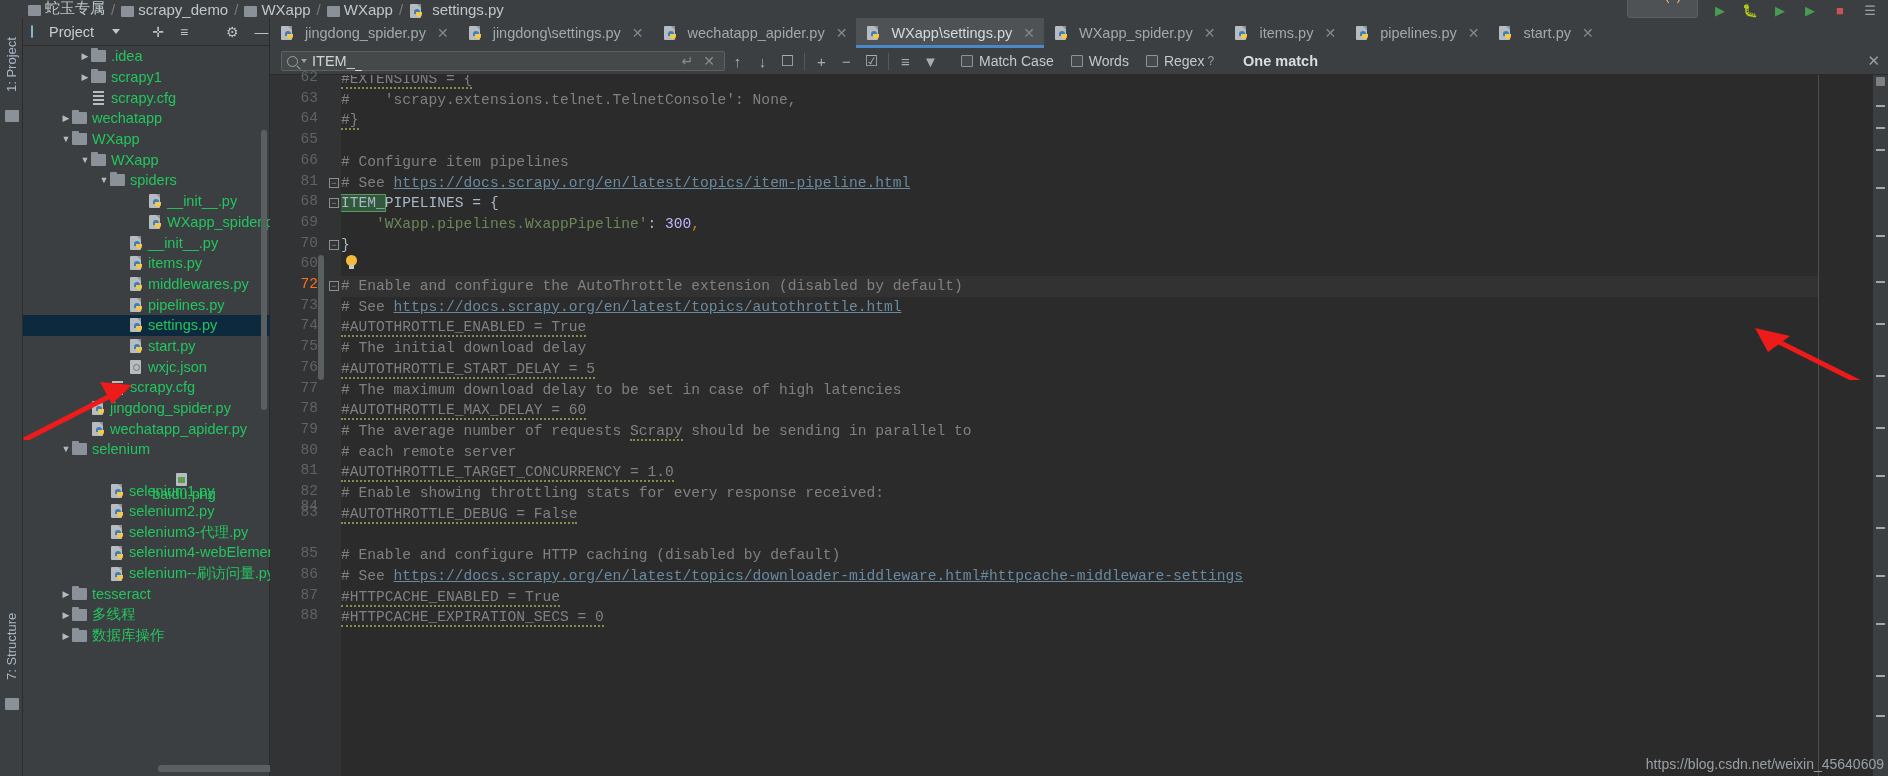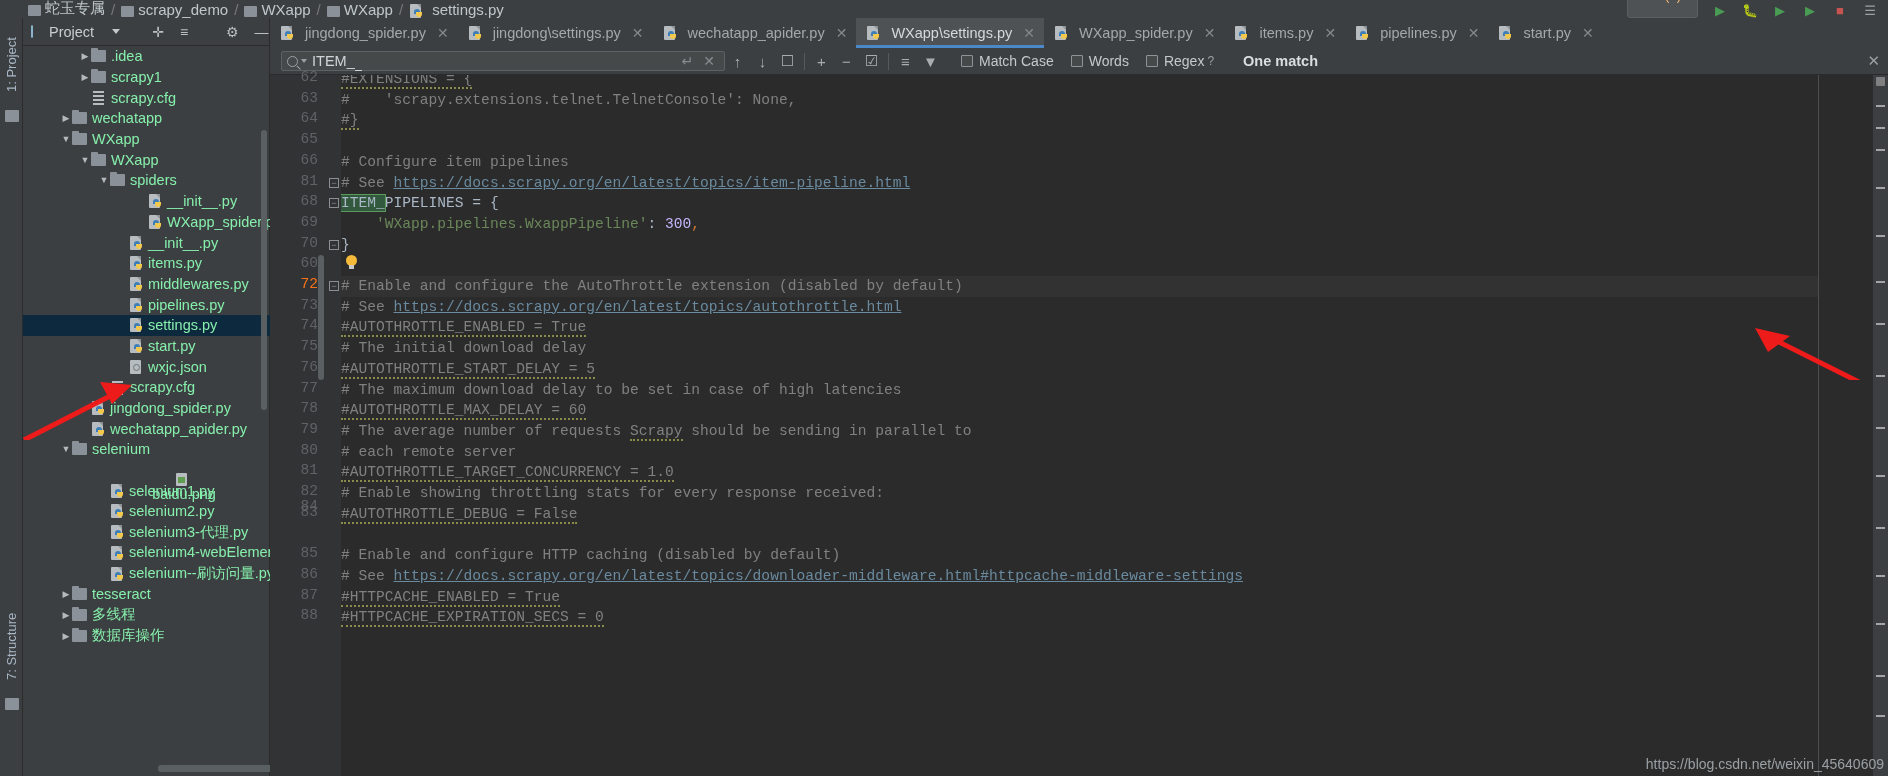--- a/index.html
+++ b/index.html
@@ -118,21 +118,21 @@
   .cfgfile { position:relative; width:15px; height:15px; margin-right:5px; flex:0 0 15px; }
   .cfgfile i { position:absolute; left:2px; width:11px; height:2px; background:#b6bcc0; }
   .cfgfile i:nth-child(1){top:1px}.cfgfile i:nth-child(2){top:5px}
   .cfgfile i:nth-child(3){top:9px}.cfgfile i:nth-child(4){top:13px}
   .pngfile { position:relative; width:14px;height:15px;margin-right:4px;flex:0 0 14px;}
   .pngfile .sheet{position:absolute;left:1px;top:1px;width:11px;height:13px;background:#b6bcc0;border-radius:1px;}
   .pngfile .pic{position:absolute;left:3px;top:5px;width:7px;height:6px;background:#5e9e4e;}
   .jsonfile { position:relative; width:15px;height:16px;margin-right:4px;flex:0 0 15px;}
   .jsonfile .sheet{position:absolute;left:1px;top:1px;width:11px;height:14px;background:#b6bcc0;border-radius:1px;}
   .jsonfile .g{position:absolute;left:4px;top:5px;width:7px;height:7px;border:1.5px solid #6d7478;border-radius:50%;}
-  .tlabel { color:#86efac; }
+  .tlabel { color:#22c55e; }
 
   .tree-scroll {
     position:absolute; right:2px; top:112px; width:6px; height:280px;
     background:#5a5f61; border-radius:3px;
   }
   .tree-hscroll {
     position:absolute; left:135px; bottom:4px; width:160px; height:7px;
     background:#5a5f61; border-radius:3px;
   }
 

